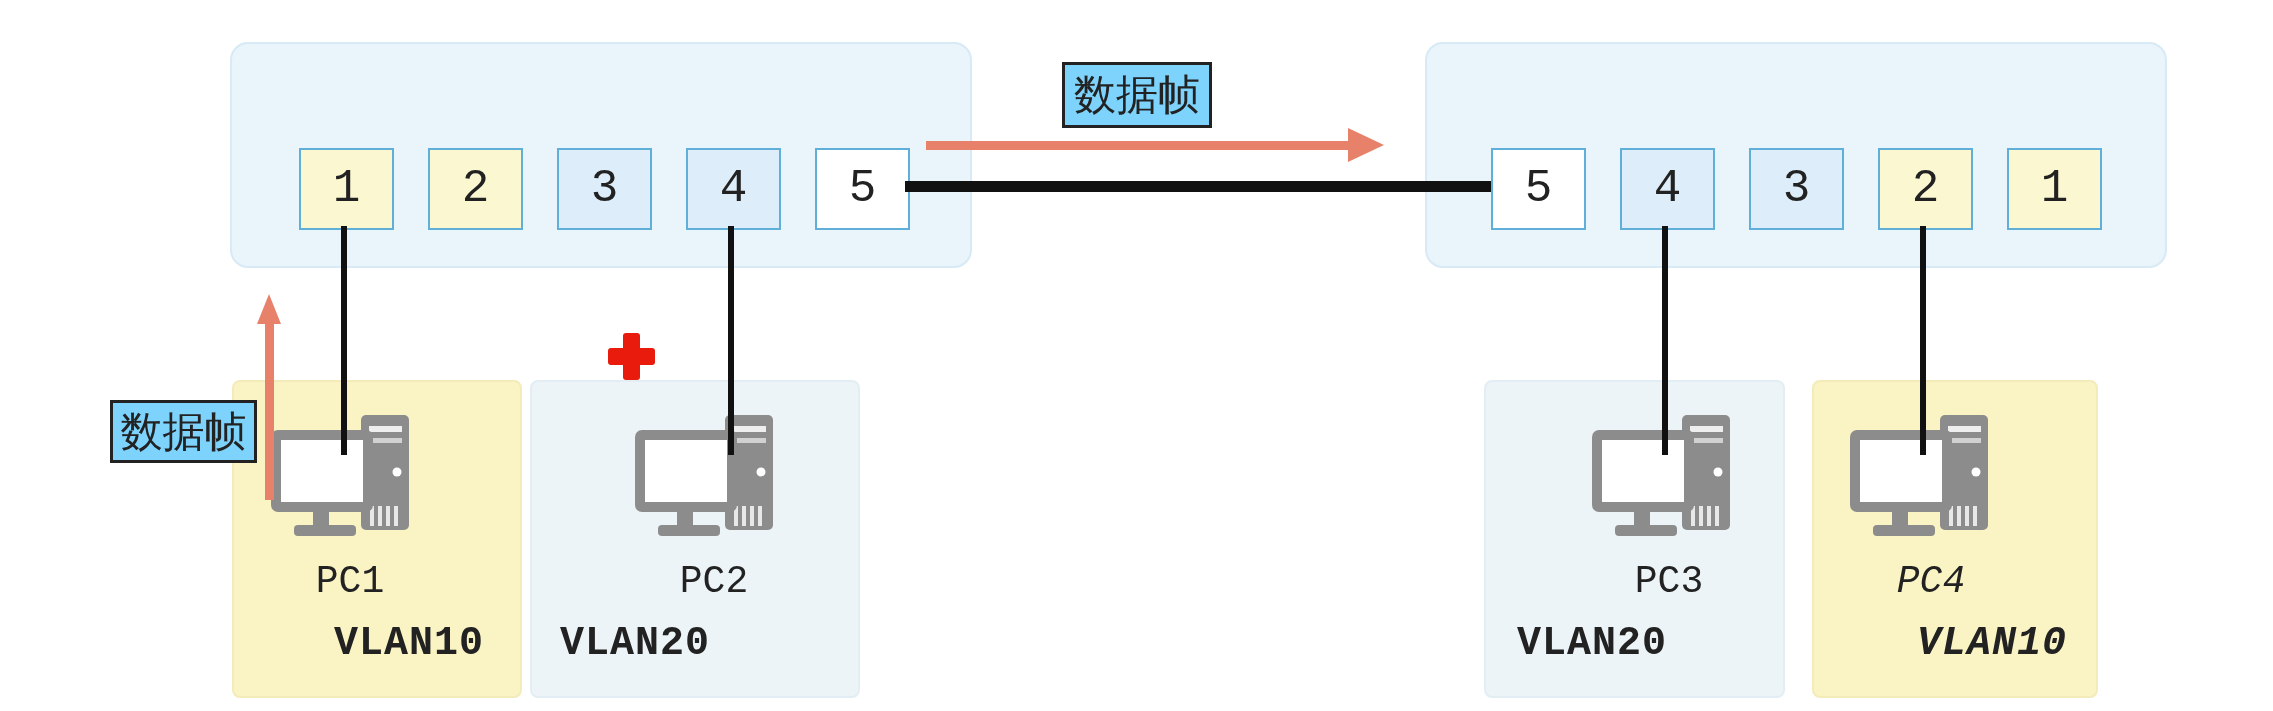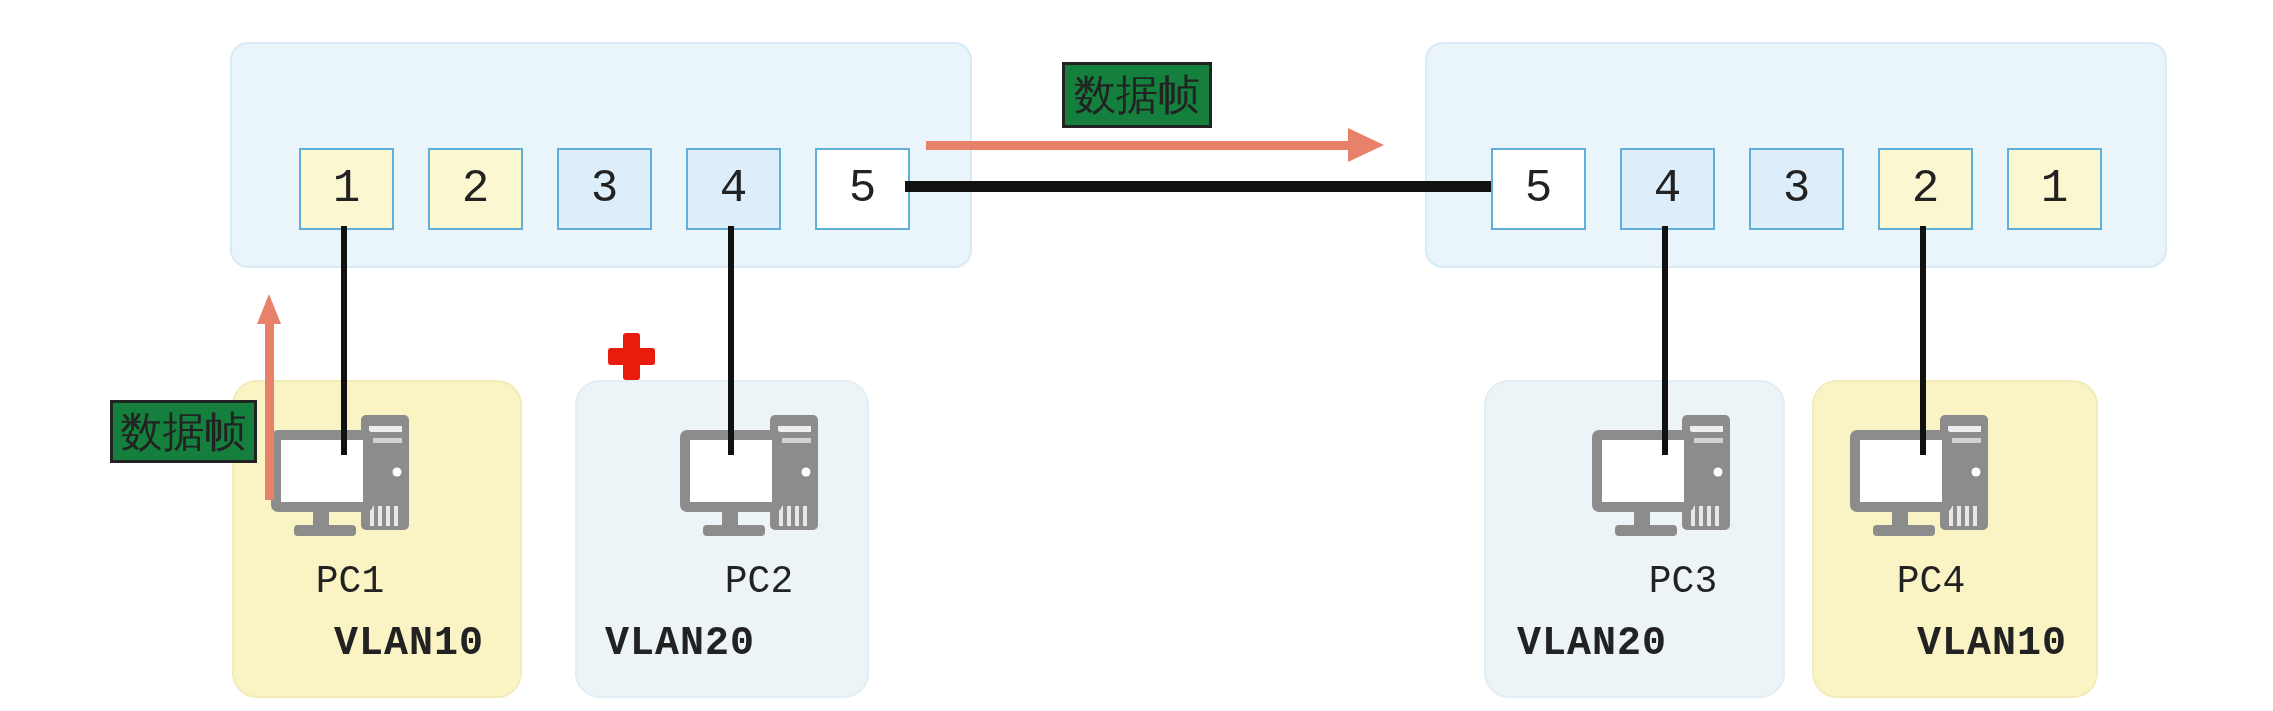--- a/index.html
+++ b/index.html
@@ -59,42 +59,42 @@
   }
   .arrow-up-head{
     position:absolute;left:257px;top:294px;width:0;height:0;
     border-bottom:30px solid var(--arrow,#e88169);
     border-left:12px solid transparent;
     border-right:12px solid transparent;z-index:5;
   }
   
   .frame-label{
     position:absolute;
-    background:#15803d;
+    background:#7dd3fc;
     border:3px solid var(--label-border,#222);
     box-sizing:border-box;
     display:flex;align-items:center;justify-content:center;
     font-size:42px;z-index:6;
     font-family:"Liberation Sans","DejaVu Sans",sans-serif;
   }
   .frame-label.top{left:1062px;top:62px;width:150px;height:66px;}
   .frame-label.left{left:110px;top:400px;width:147px;height:63px;}
   
   .blocked{
     position:absolute;left:608px;top:333px;width:47px;height:47px;z-index:6;
   }
   .blocked .bar-v,.blocked .bar-h{
     position:absolute;background:var(--blocked,#e81b0c);border-radius:3px;
   }
   .blocked .bar-v{left:15px;top:0;width:17px;height:47px;}
   .blocked .bar-h{left:0;top:15px;width:47px;height:17px;}
   
   .pc-card{
     position:absolute;top:380px;height:318px;
-    border-radius:25px;z-index:1;box-sizing:border-box;
+    border-radius:8px;z-index:1;box-sizing:border-box;
   }
   .pc-card.yellow{background:var(--pc-yellow,#faf3c4);border:2px solid #f3ecba;}
   .pc-card.blue{background:var(--pc-blue,#ecf4f8);border:2px solid #e2eef4;}
   .pc-icon{position:absolute;z-index:3;}
   .pc-name{
     position:absolute;width:120px;top:178px;text-align:center;
     font-size:38px;z-index:3;
   }
   .pc-vlan{
     position:absolute;bottom:30px;font-size:40px;font-weight:bold;
@@ -163,37 +163,37 @@
   </div>
 
   <div class="pc-card yellow" style="left:232px;width:290px;">
     <svg class="pc-icon" style="left:32px;top:28px;" width="150" height="130" viewBox="0 0 150 130">
         <use href="#pc-sym"></use>
       </svg>
     <div class="pc-name" style="left:56px;">PC1</div>
     <div class="pc-vlan" style="right:36px;">VLAN10</div>
   </div>
 
-  <div class="pc-card blue" style="left:575px;width:294px;">
+  <div class="pc-card blue" style="left:530px;width:330px;">
     <svg class="pc-icon" style="left:98px;top:28px;" width="150" height="130" viewBox="0 0 150 130">
         <use href="#pc-sym"></use>
       </svg>
     <div class="pc-name" style="left:122px;">PC2</div>
     <div class="pc-vlan" style="left:28px;">VLAN20</div>
   </div>
 
   <div class="pc-card blue" style="left:1484px;width:301px;">
     <svg class="pc-icon" style="left:101px;top:28px;" width="150" height="130" viewBox="0 0 150 130">
         <use href="#pc-sym"></use>
       </svg>
-    <div class="pc-name" style="left:137px;">PC3</div>
+    <div class="pc-name" style="left:123px;">PC3</div>
     <div class="pc-vlan" style="left:31px;">VLAN20</div>
   </div>
 
-  <div class="pc-card yellow" style="left:1812px;width:286px;">
+  <div class="pc-card yellow" style="left:1812px;width:286px;font-style:italic;">
     <svg class="pc-icon" style="left:31px;top:28px;" width="150" height="130" viewBox="0 0 150 130">
         <use href="#pc-sym"></use>
       </svg>
     <div class="pc-name" style="left:57px;">PC4</div>
     <div class="pc-vlan" style="right:29px;">VLAN10</div>
   </div>
 
 </div>
 
 </body></html>

